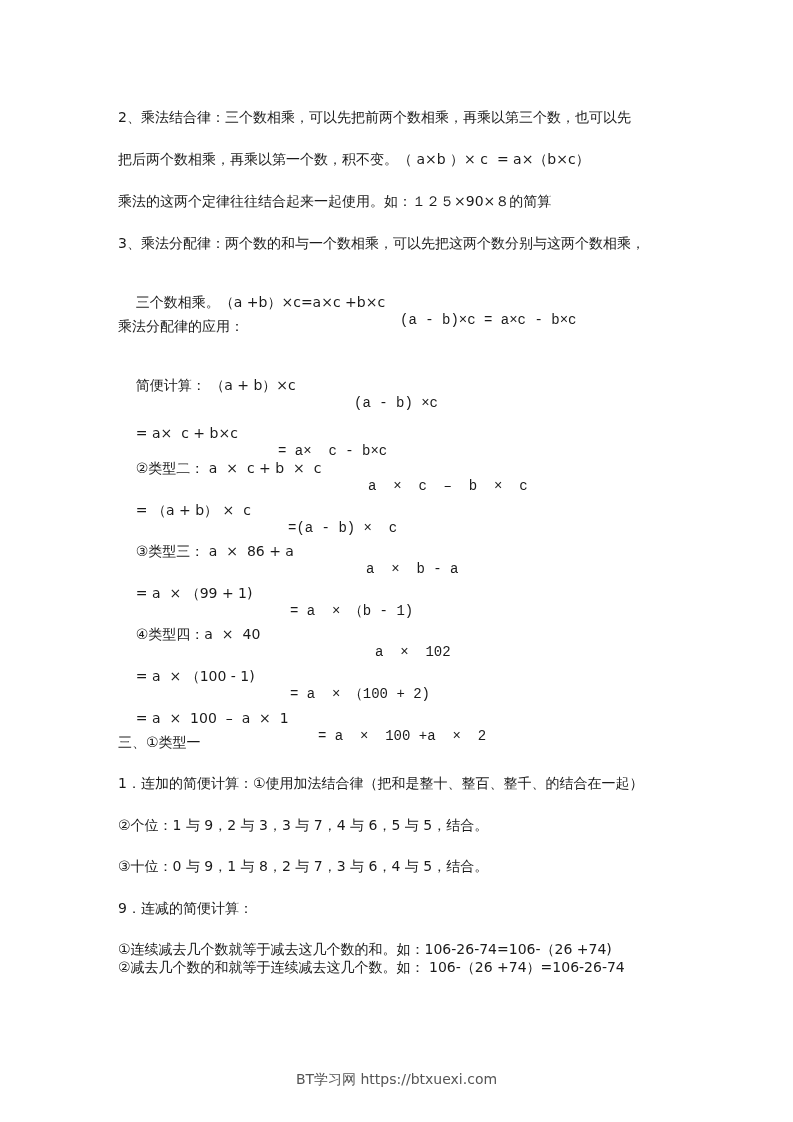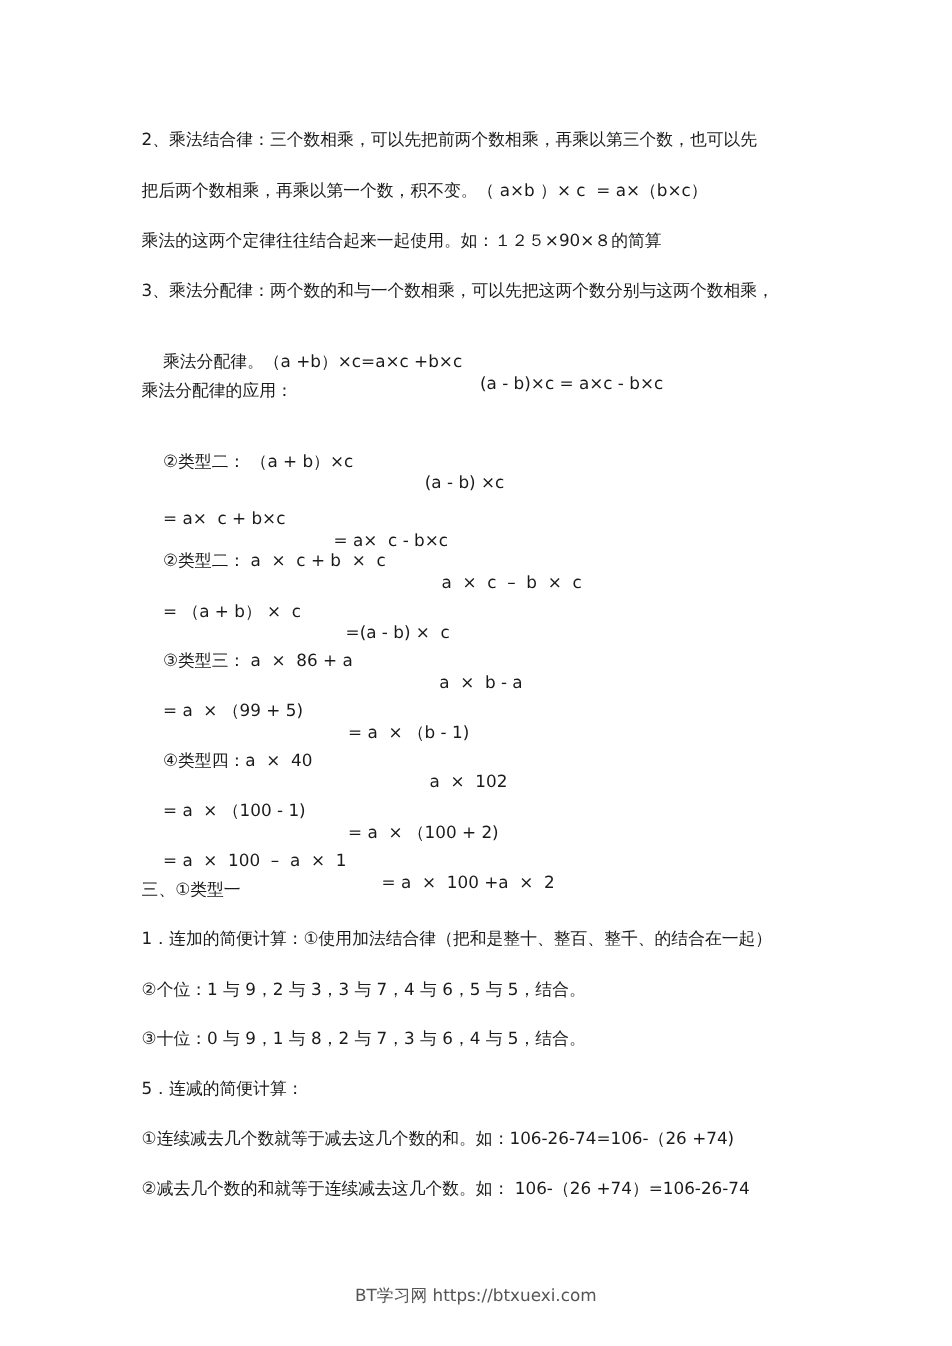--- a/index.html
+++ b/index.html
@@ -1,73 +1,73 @@
 <!DOCTYPE html>
 <html><head>
   <meta charset="utf-8">
   <style>
     html, body { margin: 0; padding: 0; background: #ffffff; }
     body { width: 793px; height: 1122px; position: relative; overflow: hidden;
            font-family: "DejaVu Sans", "Liberation Sans", sans-serif; color: #1a1a1a; }
     .line { position: absolute; left: 118px; font-size: 14px; line-height: 18px; white-space: pre; }
-    .col2 { position: absolute; white-space: pre; }
+    .col2 { position: absolute; white-space: pre; font-family: Liberation Mono, monospace; }
     .footer { position: absolute; top: 1071px; left: 0; width: 793px; text-align: center;
               font-size: 14px; color: #555555; }
   </style>
 </head>
 <body>
 
 <div>
   <div class="line" style="top:108px">2、乘法结合律：三个数相乘，可以先把前两个数相乘，再乘以第三个数，也可以先</div>
   <div class="line" style="top:150px">把后两个数相乘，再乘以第一个数，积不变。（ a×b ）× c  = a×（b×c）</div>
   <div class="line" style="top:192px">乘法的这两个定律往往结合起来一起使用。如：１２５×90×８的简算</div>
   <div class="line" style="top:234px">3、乘法分配律：两个数的和与一个数相乘，可以先把这两个数分别与这两个数相乘，</div>
   <div class="line" style="top:275px">
-    <span>乘法分配律。（a +b）×c=a×c +b×c</span>
+    <span>三个数相乘。（a +b）×c=a×c +b×c</span>
     <span class="col2" style="left:282px">(a - b)×c = a×c - b×c</span>
   </div>
   <div class="line" style="top:317px">乘法分配律的应用：</div>
   <div class="line" style="top:358px">
-    <span>②类型二： （a + b）×c</span>
+    <span>简便计算： （a + b）×c</span>
     <span class="col2" style="left:236px">(a - b) ×c</span>
   </div>
   <div class="line" style="top:406px">
     <span>= a×  c + b×c</span>
     <span class="col2" style="left:160px">= a×  c - b×c</span>
   </div>
   <div class="line" style="top:441px">
     <span>②类型二： a  ×  c + b  ×  c</span>
     <span class="col2" style="left:250px">a  ×  c  –  b  ×  c</span>
   </div>
   <div class="line" style="top:483px">
     <span>= （a + b） ×  c</span>
     <span class="col2" style="left:170px">=(a - b) ×  c</span>
   </div>
   <div class="line" style="top:524px">
     <span>③类型三： a  ×  86 + a</span>
     <span class="col2" style="left:248px">a  ×  b - a</span>
   </div>
   <div class="line" style="top:566px">
-    <span>= a  × （99 + 5)</span>
+    <span>= a  × （99 + 1)</span>
     <span class="col2" style="left:172px">= a  × （b - 1)</span>
   </div>
   <div class="line" style="top:607px">
     <span>④类型四：a  ×  40</span>
-    <span class="col2" style="left:240px">a  ×  102</span>
+    <span class="col2" style="left:257px">a  ×  102</span>
   </div>
   <div class="line" style="top:649px">
     <span>= a  × （100 - 1)</span>
     <span class="col2" style="left:172px">= a  × （100 + 2)</span>
   </div>
   <div class="line" style="top:691px">
     <span>= a  ×  100  –  a  ×  1</span>
     <span class="col2" style="left:200px">= a  ×  100 +a  ×  2</span>
   </div>
   <div class="line" style="top:733px">三、①类型一</div>
   <div class="line" style="top:774px">1．连加的简便计算：①使用加法结合律（把和是整十、整百、整千、的结合在一起）</div>
   <div class="line" style="top:816px">②个位：1 与 9，2 与 3，3 与 7，4 与 6，5 与 5，结合。</div>
   <div class="line" style="top:857px">③十位：0 与 9，1 与 8，2 与 7，3 与 6，4 与 5，结合。</div>
-  <div class="line" style="top:899px">5．连减的简便计算：</div>
+  <div class="line" style="top:899px">9．连减的简便计算：</div>
   <div class="line" style="top:940px">①连续减去几个数就等于减去这几个数的和。如：106-26-74=106-（26 +74)</div>
-  <div class="line" style="top:982px">②减去几个数的和就等于连续减去这几个数。如： 106-（26 +74）=106-26-74</div>
+  <div class="line" style="top:958px">②减去几个数的和就等于连续减去这几个数。如： 106-（26 +74）=106-26-74</div>
 </div>
 
 <div class="footer">BT学习网 https://btxuexi.com</div>
 
 </body></html>

